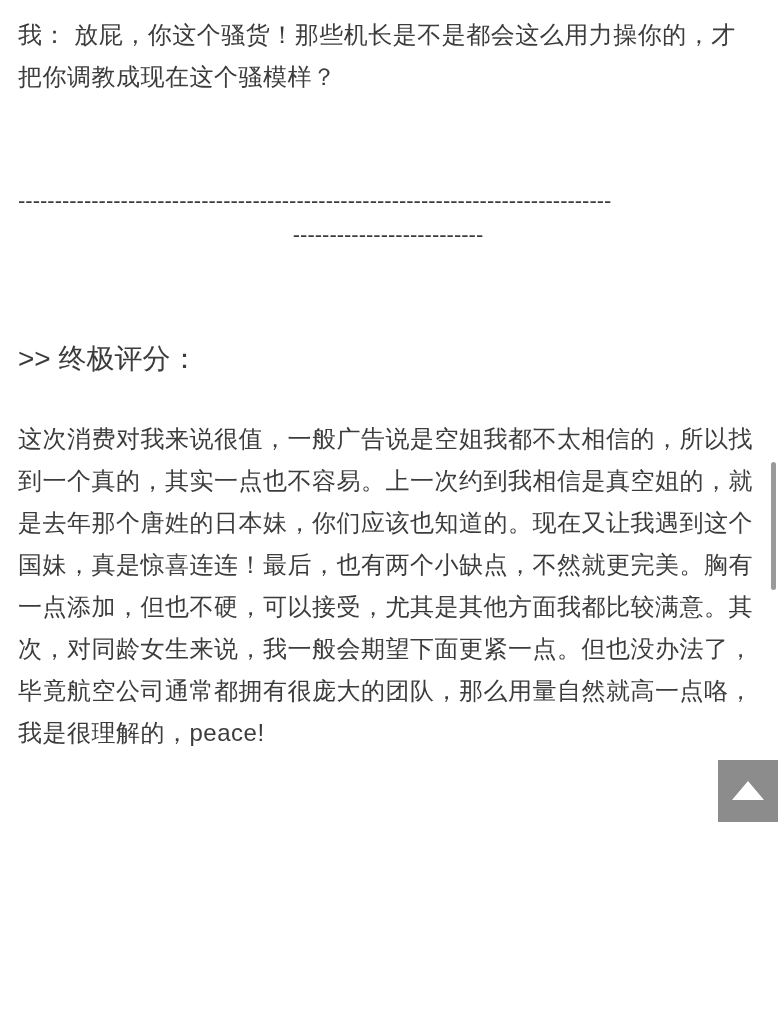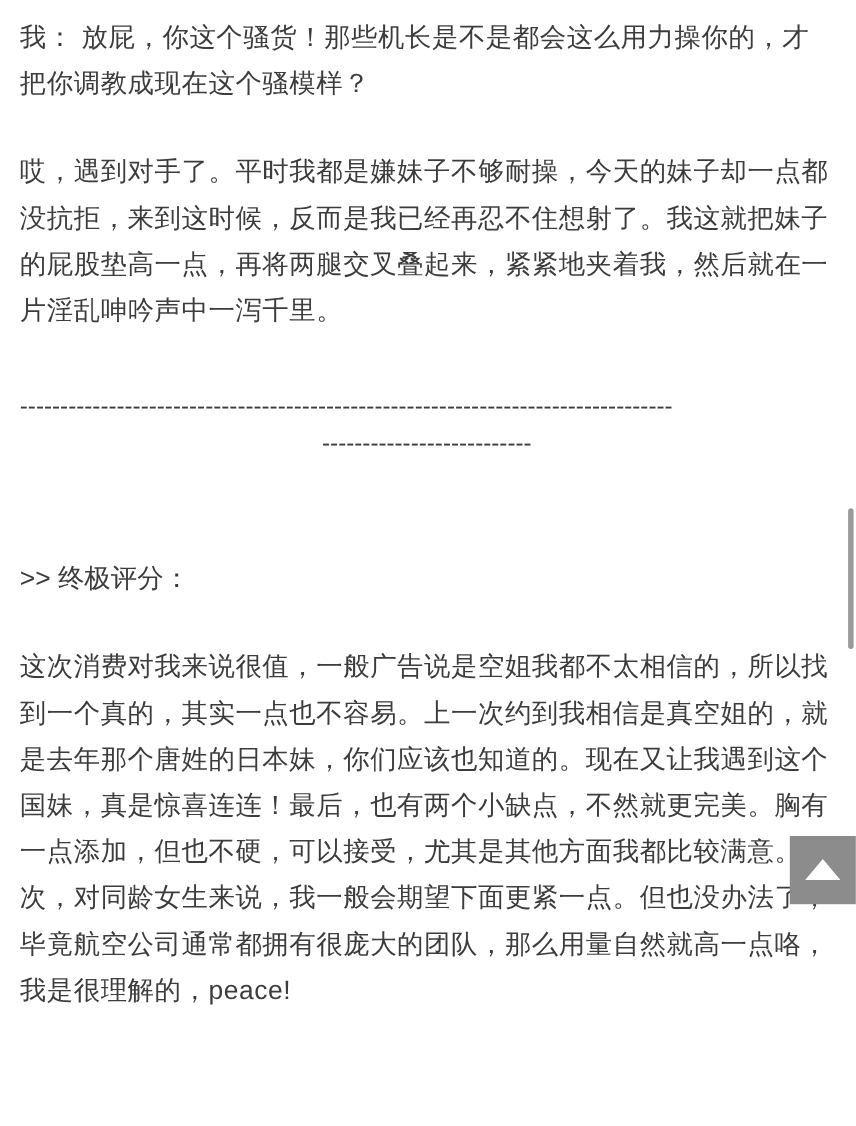--- a/index.html
+++ b/index.html
@@ -50,21 +50,21 @@
     letter-spacing: 0px;
     margin: 0;
     word-break: break-all;
     font-family: "Liberation Sans", "DejaVu Sans", sans-serif;
   }
   .divider-line1 { text-align: left; }
   .divider-line2 { text-align: center; }
 
   .score-head {
     color: #3c3c3c;
-    font-size: 24px;
+    font-size: 28px;
     line-height: 42px;
     margin: 0;
   }
 
   
   .scrollbar-track {
     position: absolute;
     right: 0px;
     top: 0;
     width: 6px;
@@ -99,21 +99,20 @@
 <body>
 
 <div id="page">
 
   <div class="content">
 
     <p class="para">我： 放屁，你这个骚货！那些机长是不是都会这么用力操你的，才把你调教成现在这个骚模样？</p>
 
     <div class="gap-md"></div>
 
-    <p class="para">哎，遇到对手了。平时我都是嫌妹子不够耐操，今天的妹子却一点都没抗拒，来到这时候，反而是我已经再忍不住想射了。我这就把妹子的屁股垫高一点，再将两腿交叉叠起来，紧紧地夹着我，然后就在一片淫乱呻吟声中一泻千里。</p>
 
     <div class="gap-lg"></div>
 
     <p class="divider-block divider-line1">---------------------------------------------------------------------------------</p>
     <p class="divider-block divider-line2">--------------------------</p>
 
     <div class="gap-lg"></div>
     <div class="gap-md"></div>
 
     <p class="score-head">&gt;&gt; 终极评分：</p>

